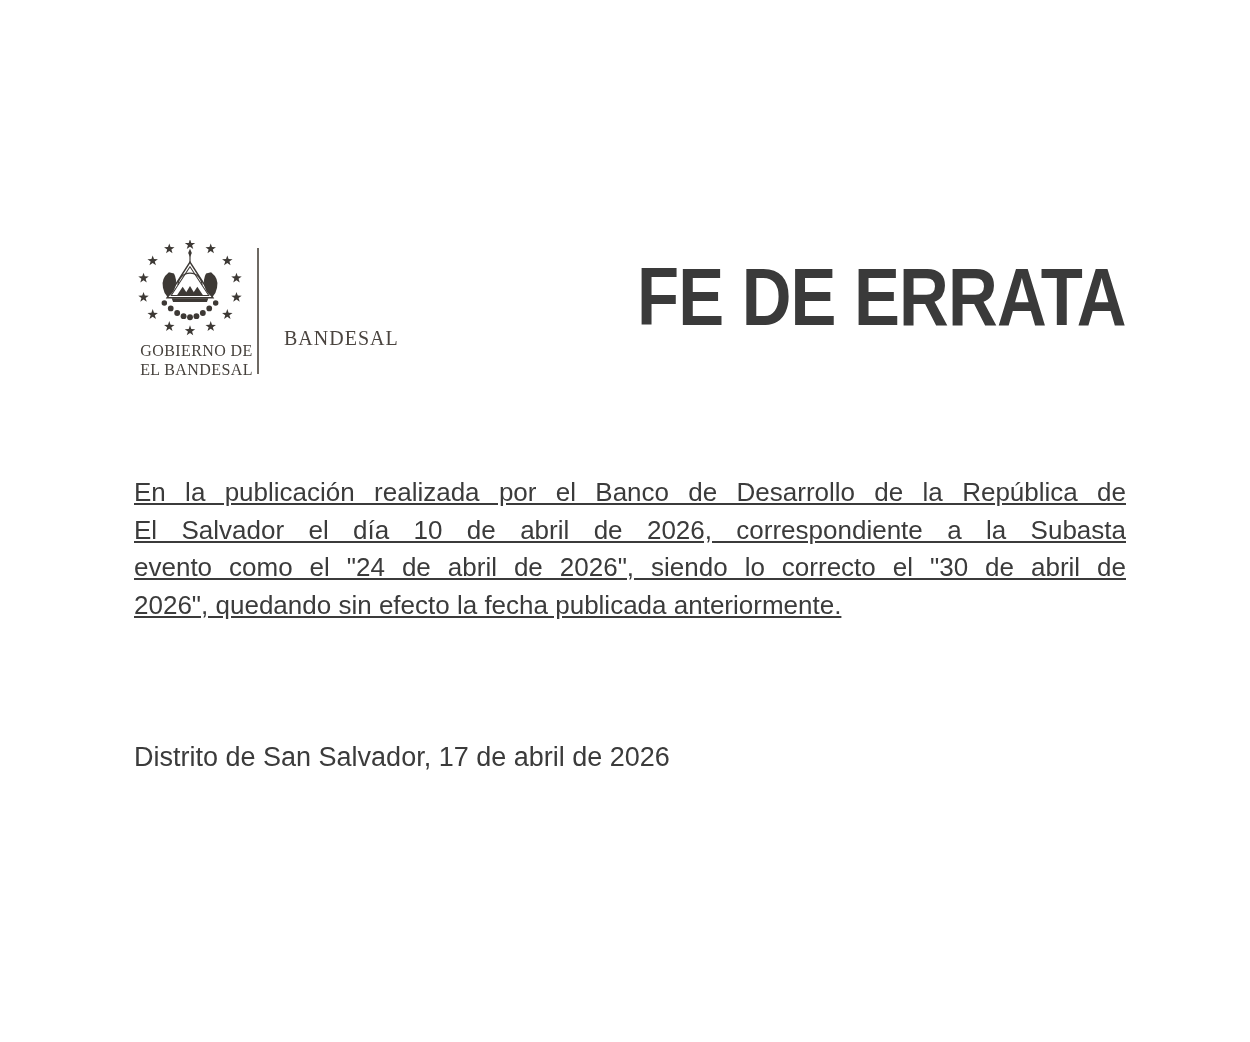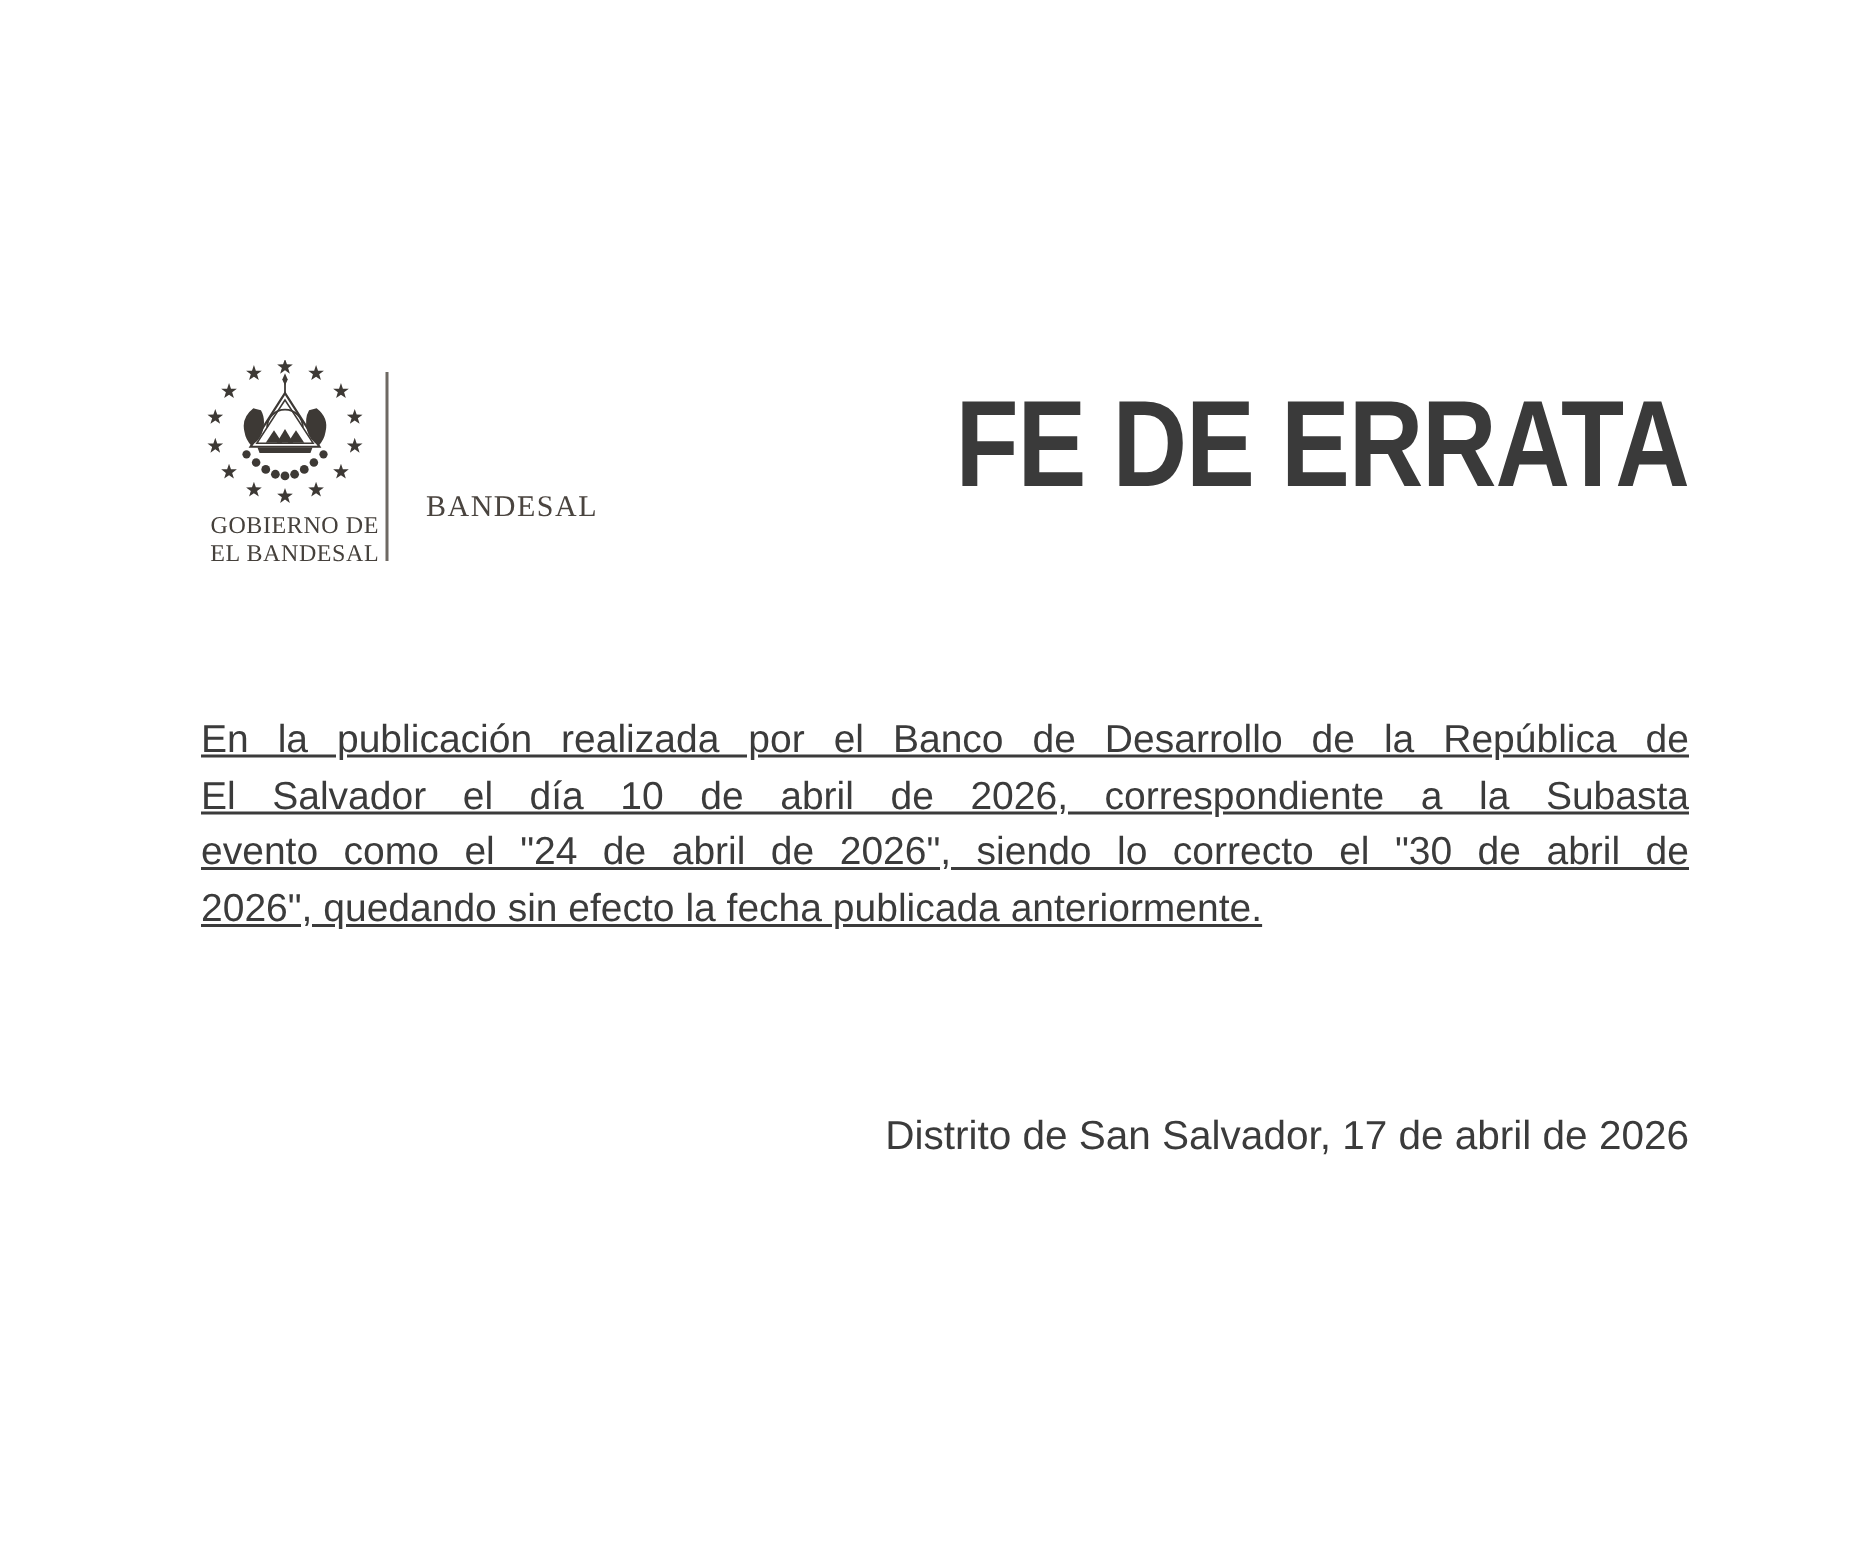--- a/index.html
+++ b/index.html
@@ -92,21 +92,21 @@
   .body-text .lastline {
     text-align: left;
   }
 
   
   .dateline {
     position: absolute;
     left: 134px;
     top: 742px;
     width: 992px;
-    text-align: right;
+    text-align: left;
     font-size: 27px;
     color: #3b3b3b;
   }
 </style>
 </head>
 <body>
 
 <div class="page">
 
   <svg class="seal" viewBox="0 0 120 110" aria-hidden="true">

